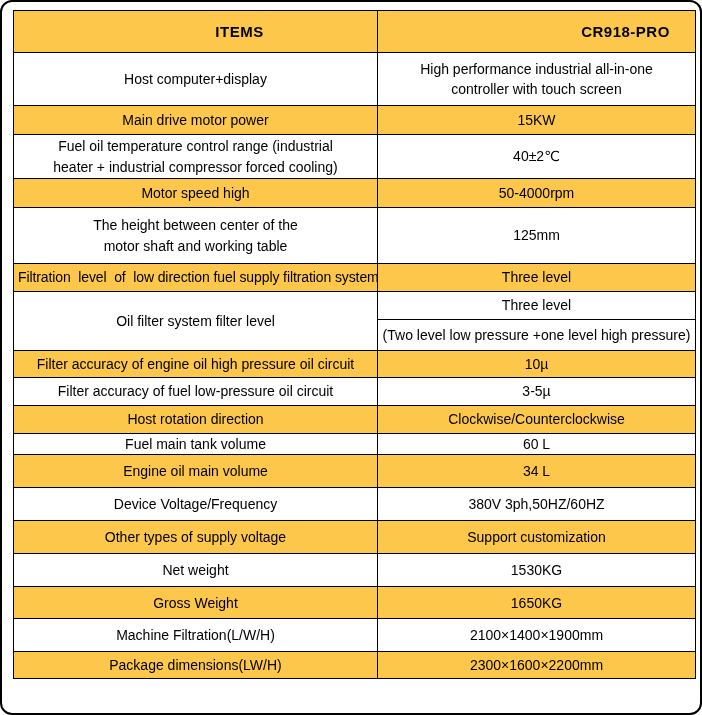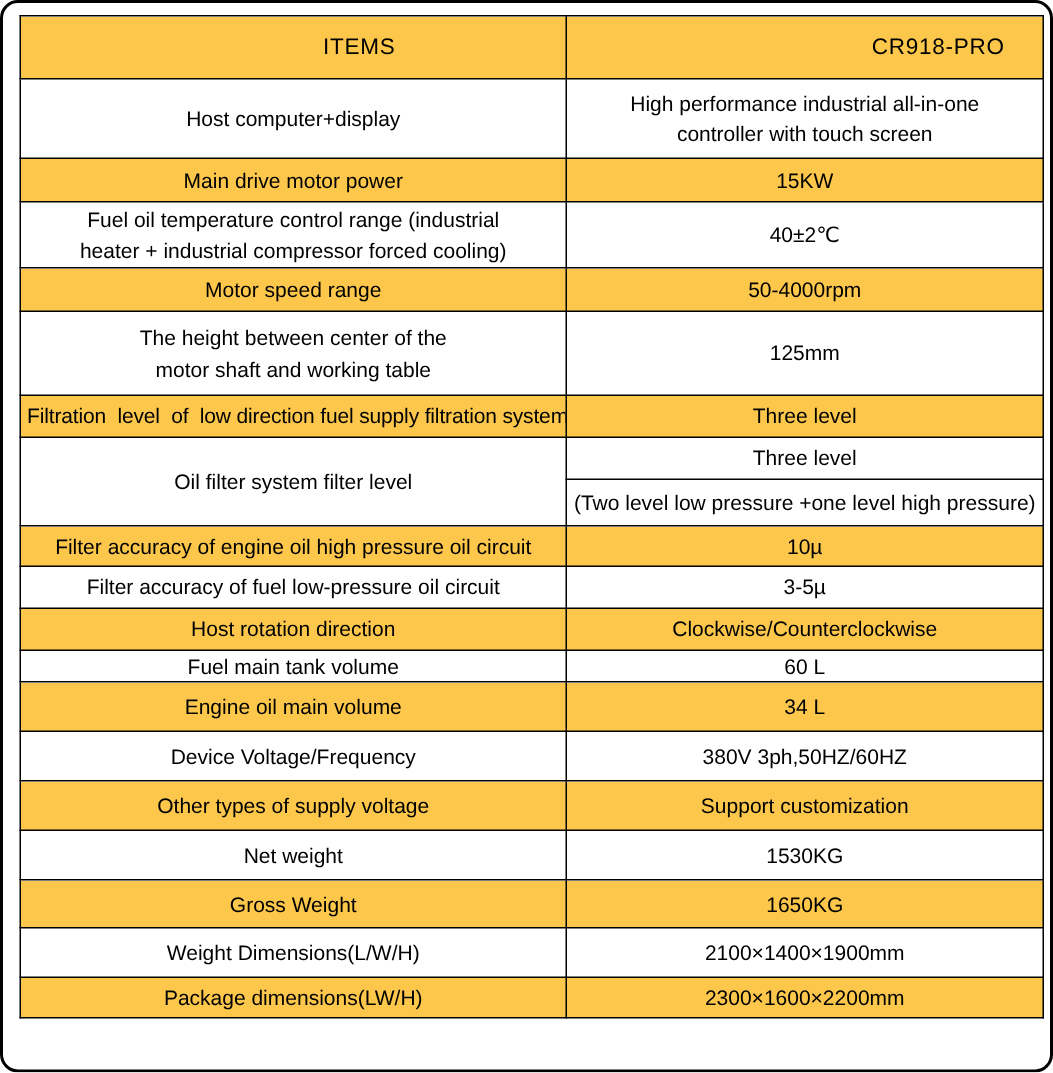--- a/index.html
+++ b/index.html
@@ -39,21 +39,21 @@
     vertical-align: middle;
     padding: 0 4px;
     font-size: 14px;
     font-weight: normal;
     line-height: 1.45;
     overflow: hidden;
   }
   .yellow { background: #FDC74C; }
   .white  { background: #ffffff; }
   .spec-table th {
-    font-weight: normal;
+    font-weight: bold;
     font-size: 15px;
     letter-spacing: 0.5px;
     text-align: center;
   }
   th.items-th { padding-left: 92px; }
   th.model-th { padding-left: 182px; }
   .ml { white-space: pre-line; }     
   .fit {                              
     white-space: pre;
     font-size: 12.5px;
@@ -95,21 +95,21 @@
       <td class="yellow">15KW</td>
     </tr>
 
     <tr style="height:44px">
       <td class="white ml">Fuel oil temperature control range (industrial
 heater + industrial compressor forced cooling)</td>
       <td class="white">40±2℃</td>
     </tr>
 
     <tr style="height:29px">
-      <td class="yellow">Motor speed range</td>
+      <td class="yellow">Motor speed high</td>
       <td class="yellow">50-4000rpm</td>
     </tr>
 
     <tr style="height:56px">
       <td class="white ml">The height between center of the
 motor shaft and working  table</td>
       <td class="white">125mm</td>
     </tr>
 
     <tr style="height:28px">
@@ -164,21 +164,21 @@
       <td class="white">Net weight</td>
       <td class="white">1530KG</td>
     </tr>
 
     <tr style="height:32px">
       <td class="yellow">Gross Weight</td>
       <td class="yellow">1650KG</td>
     </tr>
 
     <tr style="height:33px">
-      <td class="white">Weight Dimensions(L/W/H)</td>
+      <td class="white">Machine Filtration(L/W/H)</td>
       <td class="white">2100×1400×1900mm</td>
     </tr>
 
     <tr style="height:27px">
       <td class="yellow">Package dimensions(LW/H)</td>
       <td class="yellow">2300×1600×2200mm</td>
     </tr>
   </tbody>
     </table>
 </div>

